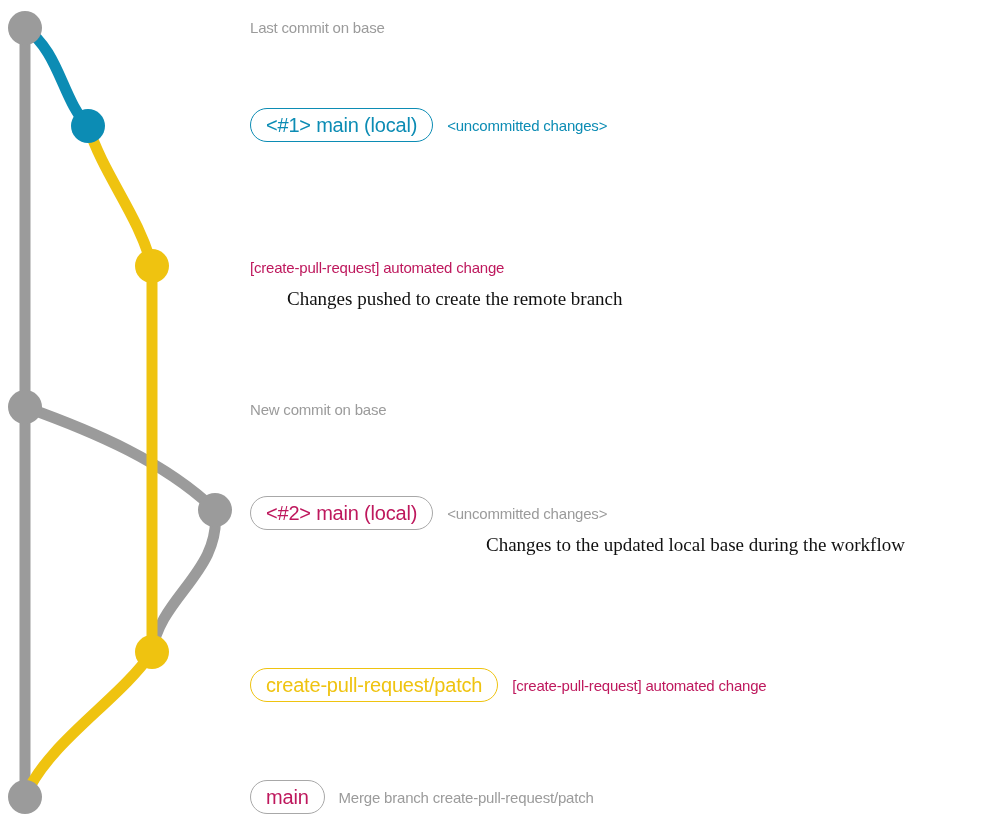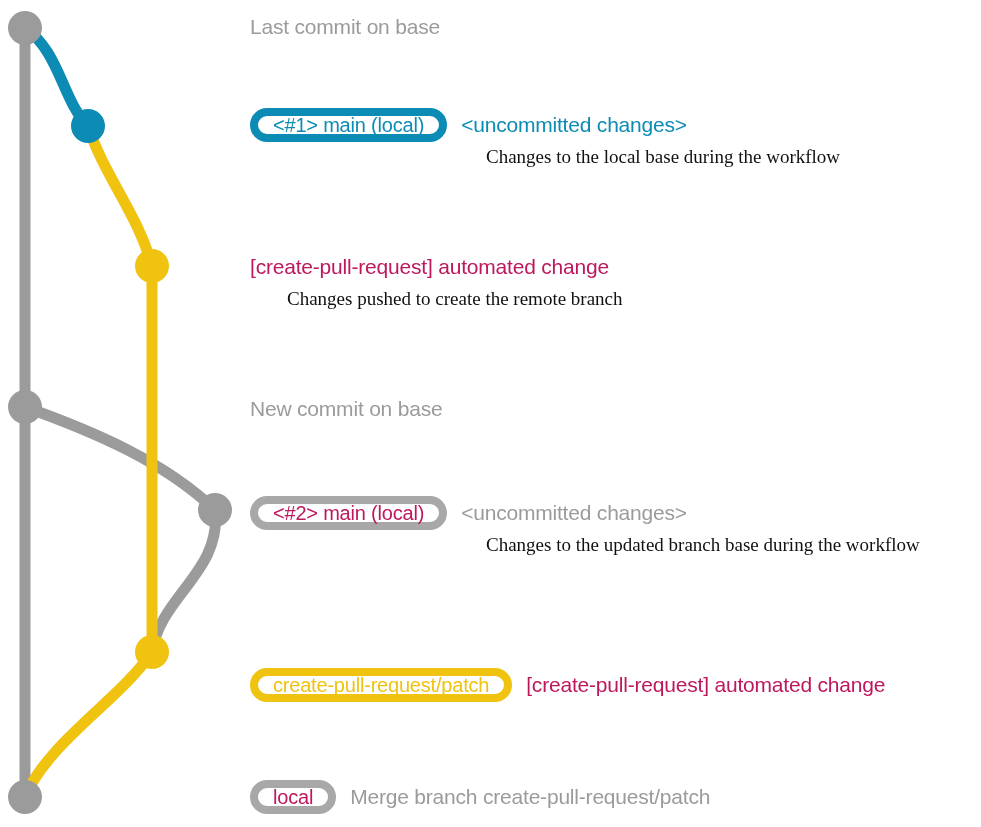--- a/index.html
+++ b/index.html
@@ -45,34 +45,34 @@
     white-space: nowrap;
   }
 
   .badge {
     display: inline-flex;
     align-items: center;
     justify-content: center;
     box-sizing: border-box;
     height: 34px;
     padding: 0 15px;
-    border: 8px solid #22c55e;
+    border: 1px solid #22c55e;
     border-radius: 17px;
     font-size: 20px;
     letter-spacing: -0.2px;
     color: #9b9b9b;
     background: #ffffff;
   }
 
   .badge.blue   { border-color: #0c8cb4; color: #0c8cb4; }
   .badge.yellow { border-color: #efc310; color: #efc310; }
   .badge.grey   { border-color: #a8a8a8; color: #be185d; }
 
   .headline {
-    font-size: 21px;
+    font-size: 15px;
     letter-spacing: -0.2px;
     white-space: nowrap;
   }
 
   .headline.blue   { color: #0c8cb4; }
   .headline.yellow { color: #be185d; }
   .headline.grey   { color: #9b9b9b; }
 
   .headline.gap { margin-left: 14px; }
 
@@ -121,51 +121,50 @@
     <div class="row-head">
       <span class="headline grey">Last commit on base</span>
     </div>
   </div>
 
   <div class="row" style="top:108px">
     <div class="row-head">
       <span class="badge blue">&lt;#1&gt; main (local)</span>
       <span class="headline blue gap">&lt;uncommitted changes&gt;</span>
     </div>
-    <div class="subline" style="margin-left:236px">Changes to the local base during the workflow</div>
   </div>
 
   <div class="row" style="top:250px">
     <div class="row-head">
       <span class="headline yellow">[create-pull-request] automated change</span>
     </div>
     <div class="subline" style="margin-left:37px">Changes pushed to create the remote branch</div>
   </div>
 
   <div class="row" style="top:392px">
     <div class="row-head">
       <span class="headline grey">New commit on base</span>
     </div>
   </div>
 
   <div class="row" style="top:496px">
     <div class="row-head">
       <span class="badge grey">&lt;#2&gt; main (local)</span>
       <span class="headline grey gap">&lt;uncommitted changes&gt;</span>
     </div>
-    <div class="subline" style="margin-left:236px">Changes to the updated branch base during the workflow</div>
+    <div class="subline" style="margin-left:236px">Changes to the updated local base during the workflow</div>
   </div>
 
   <div class="row" style="top:668px">
     <div class="row-head">
       <span class="badge yellow">create-pull-request/patch</span>
       <span class="headline yellow gap">[create-pull-request] automated change</span>
     </div>
   </div>
 
   <div class="row" style="top:780px">
     <div class="row-head">
-      <span class="badge grey">local</span>
+      <span class="badge grey">main</span>
       <span class="headline grey gap">Merge branch create-pull-request/patch</span>
     </div>
   </div>
 
 </div>
 
 </body></html>

